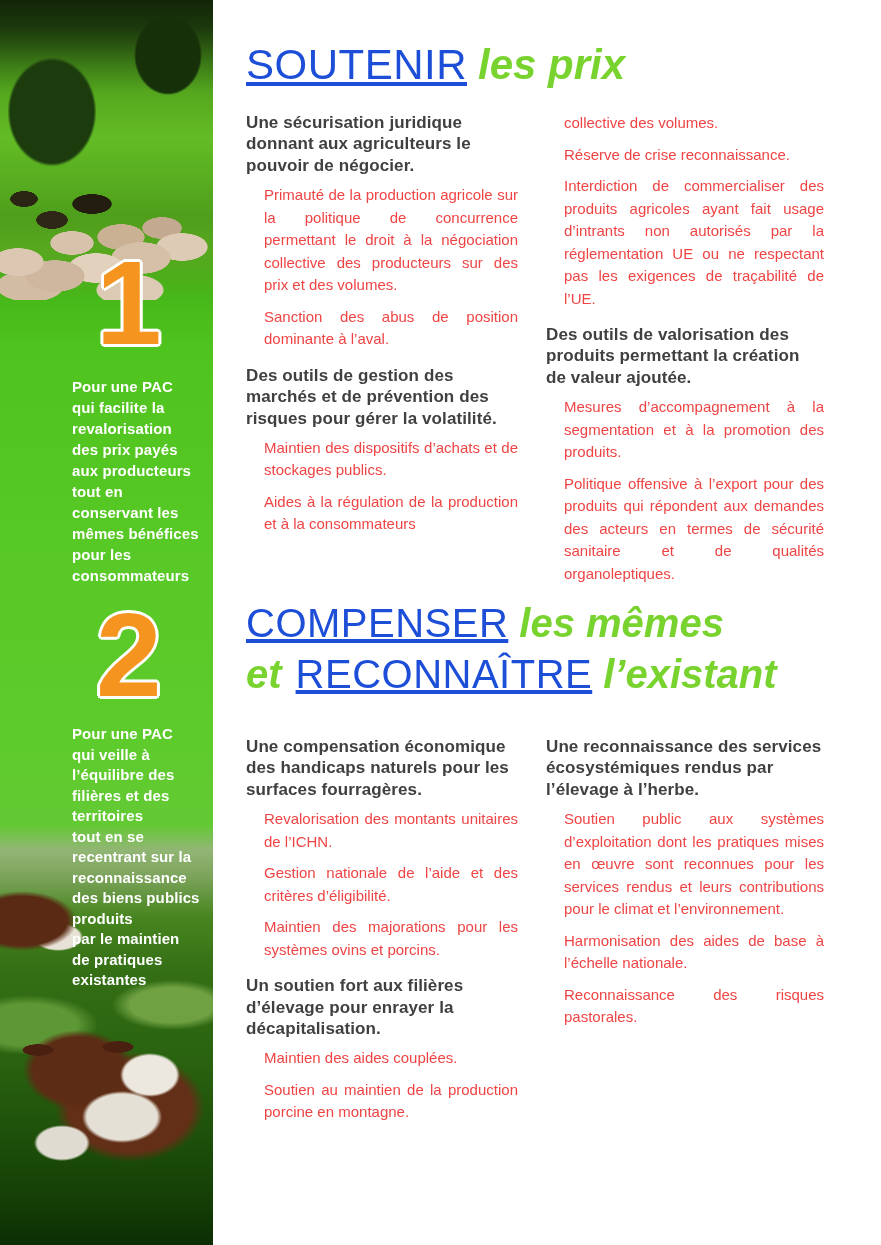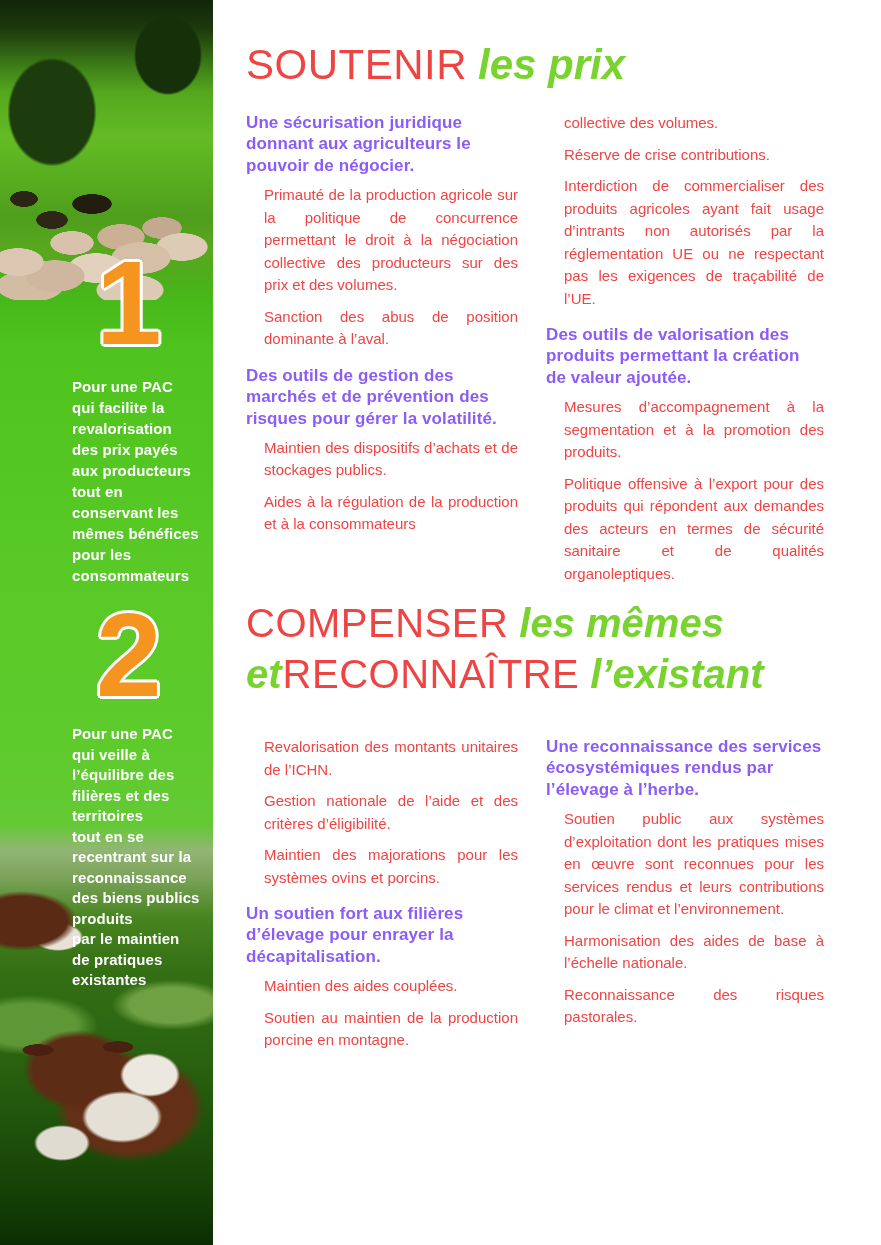--- a/index.html
+++ b/index.html
@@ -53,30 +53,30 @@
     position:absolute;left:72px;width:134px;white-space:pre-line;
     color:#fff;font-weight:700;font-size:15px;line-height:21px;letter-spacing:.1px;
   }
   .t1{top:376px;}
   .t2{top:724px;line-height:20.5px;}
   
   .main{position:absolute;left:246px;top:0;width:590px;height:1245px;}
   .big-title{position:absolute;left:0;margin:0;font-weight:400;line-height:50px;}
   #s1-title{top:40px;font-size:42px;}
   #s2-title{top:598px;font-size:40px;line-height:51px;white-space:nowrap;}
-  .tl{color:#ef4444;font-weight:400;letter-spacing:.5px;}
+  .tl{color:#1d4ed8;font-weight:400;letter-spacing:.5px;text-decoration:underline;}
   .ti{color:#78d32e;font-weight:700;font-style:italic;margin-left:11px;letter-spacing:0;}
-  .ti-et{margin-left:0;margin-right:1px;}
+  .ti-et{margin-left:0;margin-right:14px;}
   .cols{position:absolute;left:0;display:flex;gap:28px;}
   #s1-cols{top:112px;}
   #s2-cols{top:736px;}
   .col{width:272px;}
   .col.right{width:278px;}
   .sub{
-    color:#8b5cf6;font-size:17px;font-weight:700;line-height:1.26;
+    color:#404040;font-size:17px;font-weight:700;line-height:1.26;
     margin:14px 0 8px;letter-spacing:.1px;
   }
   .col > .sub:first-child{margin-top:0;}
   .item{
     margin:0 0 9px;padding-left:18px;font-size:15px;line-height:22.5px;
     text-align:justify;color:#ef4444;
   }
 </style>
 </head>
 <body>
@@ -122,32 +122,33 @@
       <div class="col">
         <h4 class="sub">Une sécurisation juridique donnant aux agriculteurs le pouvoir de négocier.</h4>
         <p class="item">Primauté de la production agricole sur la politique de concurrence permettant le droit à la négociation collective des producteurs sur des prix et des volumes.</p>
         <p class="item">Sanction des abus de position dominante à l’aval.</p>
         <h4 class="sub">Des outils de gestion des marchés et de prévention des risques pour gérer la volatilité.</h4>
         <p class="item">Maintien des dispositifs d’achats et de stockages publics.</p>
         <p class="item">Aides à la régulation de la production et à la consommateurs</p>
       </div>
       <div class="col right">
         <p class="item">collective des volumes.</p>
-        <p class="item">Réserve de crise contributions.</p>
+        <p class="item">Réserve de crise reconnaissance.</p>
         <p class="item">Interdiction de commercialiser des produits agricoles ayant fait usage d’intrants non autorisés par la réglementation UE ou ne respectant pas les exigences de traçabilité de l’UE.</p>
         <h4 class="sub">Des outils de valorisation des produits permettant la création de valeur ajoutée.</h4>
         <p class="item">Mesures d’accompagnement à la segmentation et à la promotion des produits.</p>
         <p class="item">Politique offensive à l’export pour des produits qui répondent aux demandes des acteurs en termes de sécurité sanitaire et de qualités organoleptiques.</p>
       </div>
     </div>
 
     <h1 class="big-title" id="s2-title"><span class="tl">COMPENSER</span><span class="ti">les mêmes</span><br><span class="ti ti-et">et</span><span class="tl">RECONNAÎTRE</span><span class="ti">l’existant</span></h1>
 
     <div class="cols" id="s2-cols">
       <div class="col">
+        <h4 class="sub">Une compensation économique des handicaps naturels pour les surfaces fourragères.</h4>
         <p class="item">Revalorisation des montants unitaires de l’ICHN.</p>
         <p class="item">Gestion nationale de l’aide et des critères d’éligibilité.</p>
         <p class="item">Maintien des majorations pour les systèmes ovins et porcins.</p>
         <h4 class="sub">Un soutien fort aux filières d’élevage pour enrayer la décapitalisation.</h4>
         <p class="item">Maintien des aides couplées.</p>
         <p class="item">Soutien au maintien de la production porcine en montagne.</p>
       </div>
       <div class="col right">
         <h4 class="sub">Une reconnaissance des services écosystémiques rendus par l’élevage à l’herbe.</h4>
         <p class="item">Soutien public aux systèmes d’exploitation dont les pratiques mises en œuvre sont reconnues pour les services rendus et leurs contributions pour le climat et l’environnement.</p>

